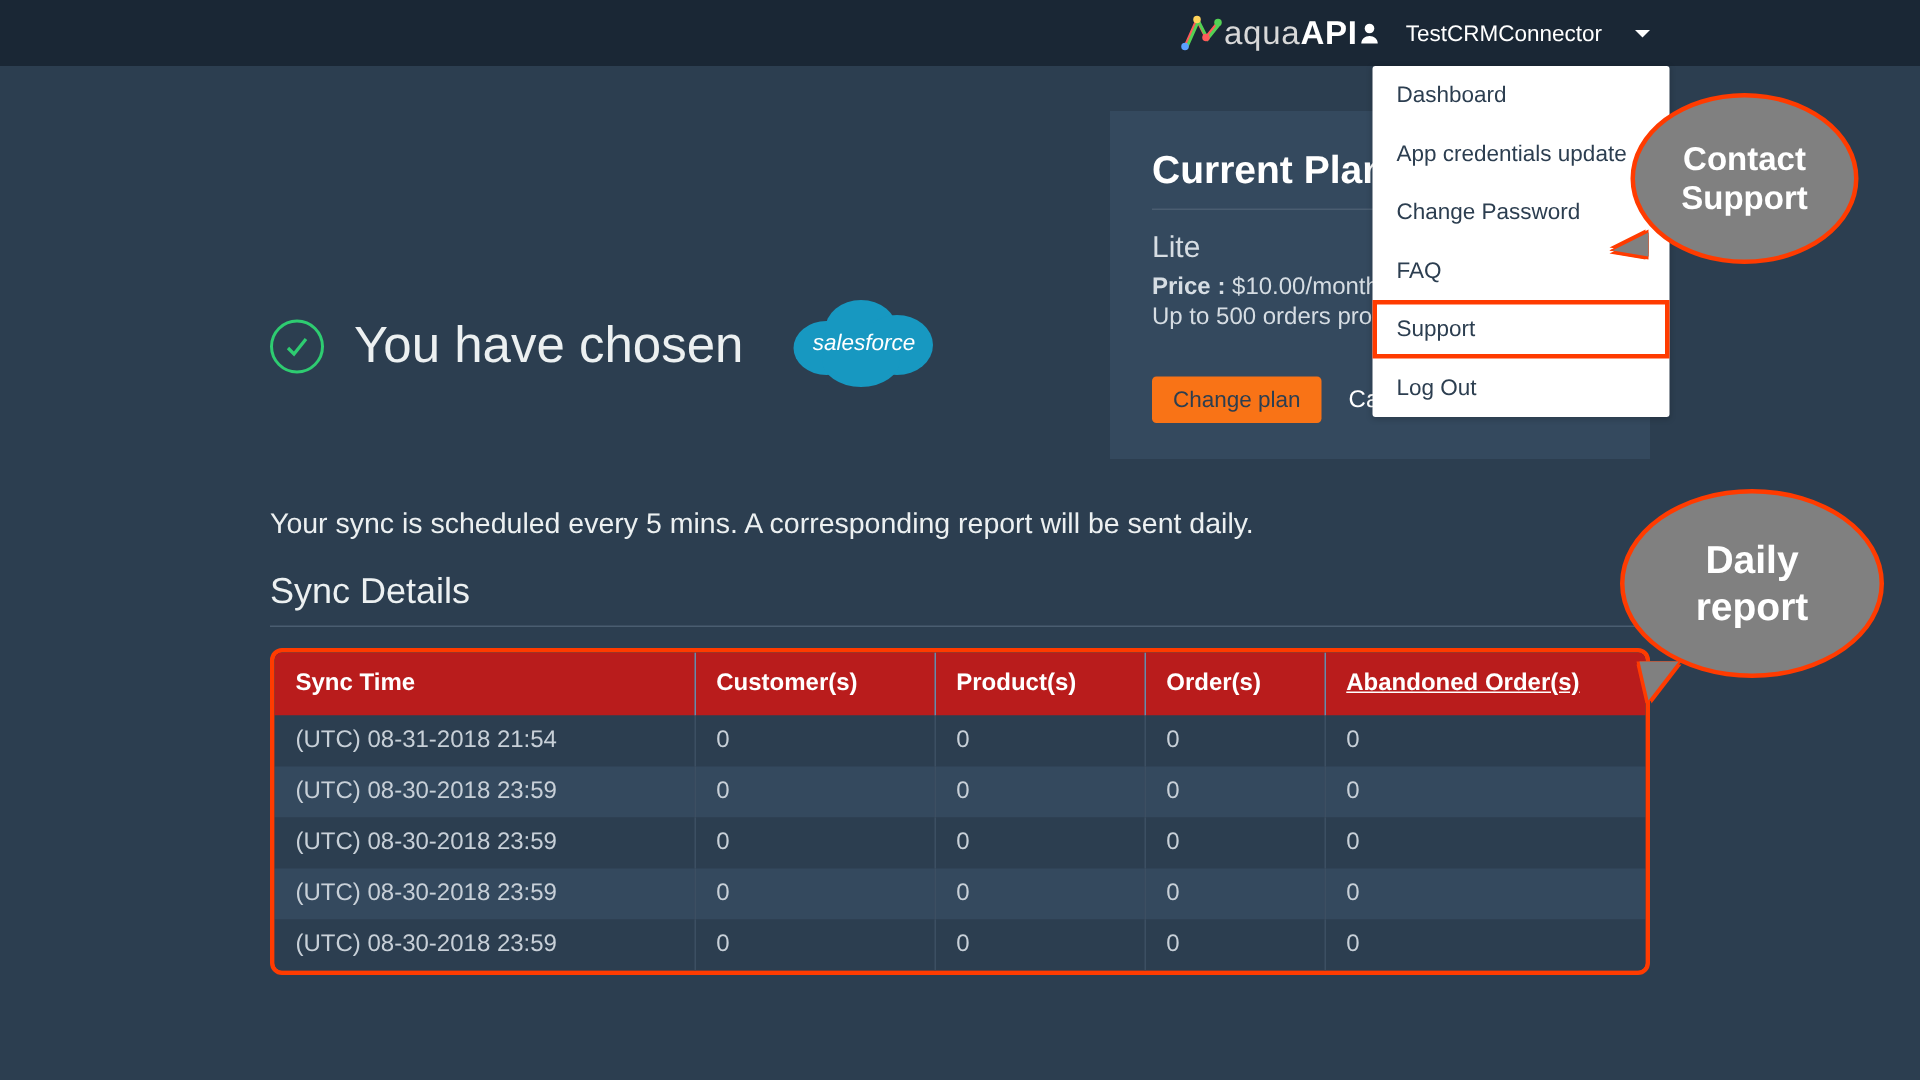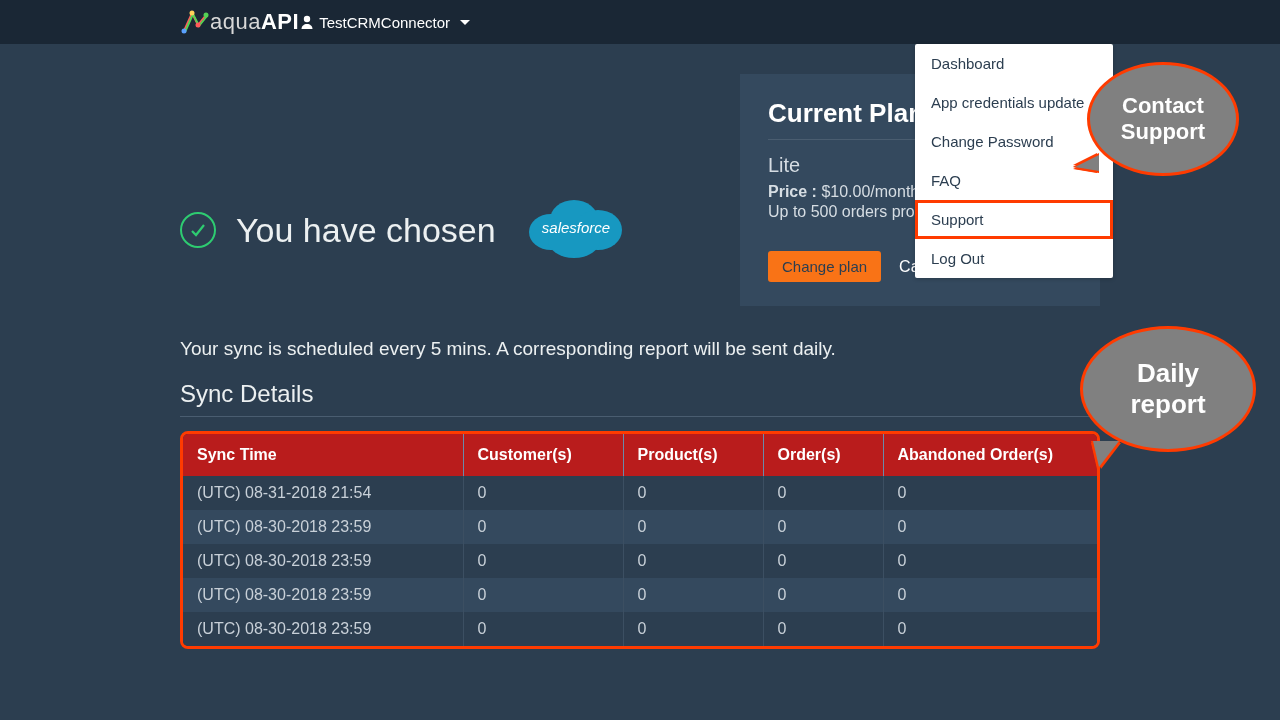--- a/index.html
+++ b/index.html
@@ -9,41 +9,41 @@
     background: #2c3e50;
     font-family: 'Helvetica Neue', Arial, sans-serif;
     overflow: hidden;
     position: relative;
   }
   .topbar {
     height: 44px;
     background: #1a2735;
     display: flex;
     align-items: center;
-    justify-content: flex-start;
+    justify-content: flex-end;
     padding: 0 180px;
   }
   .logo {
     display: flex;
     align-items: center;
   }
   .logo-text {
     color: #d8d8d8;
     font-size: 22px;
     font-weight: 300;
     letter-spacing: 0.5px;
   }
   .logo-text .bold { font-weight: 700; color: #fff; }
   .user-area {
     display: flex;
     align-items: center;
     color: #fff;
     font-size: 15px;
     cursor: pointer;
-    gap: 4px;
+    gap: 16px;
   }
   .caret {
     width: 0; height: 0;
     border-left: 5px solid transparent;
     border-right: 5px solid transparent;
     border-top: 5px solid #fff;
     margin-left: 6px;
   }
   .content {
     padding: 34px 180px 0 180px;
@@ -145,21 +145,21 @@
   }
   thead th {
     background: #b91c1c;
     color: #fff;
     font-size: 16px;
     font-weight: 600;
     text-align: left;
     padding: 12px 14px;
     border-right: 1px solid #6a8aaa;
   }
-  thead th:last-child { border-right: none; }
+  thead th:last-child { border-right: none; text-decoration: underline; }
   tbody tr:nth-child(odd) td { background: #2c3e50; }
   tbody tr:nth-child(even) td { background: #34495e; }
   tbody td {
     color: #c8d0d8;
     font-size: 16px;
     padding: 8px 14px;
     border-right: 1px solid #3c4f62;
   }
   tbody td:last-child { border-right: none; }
   

